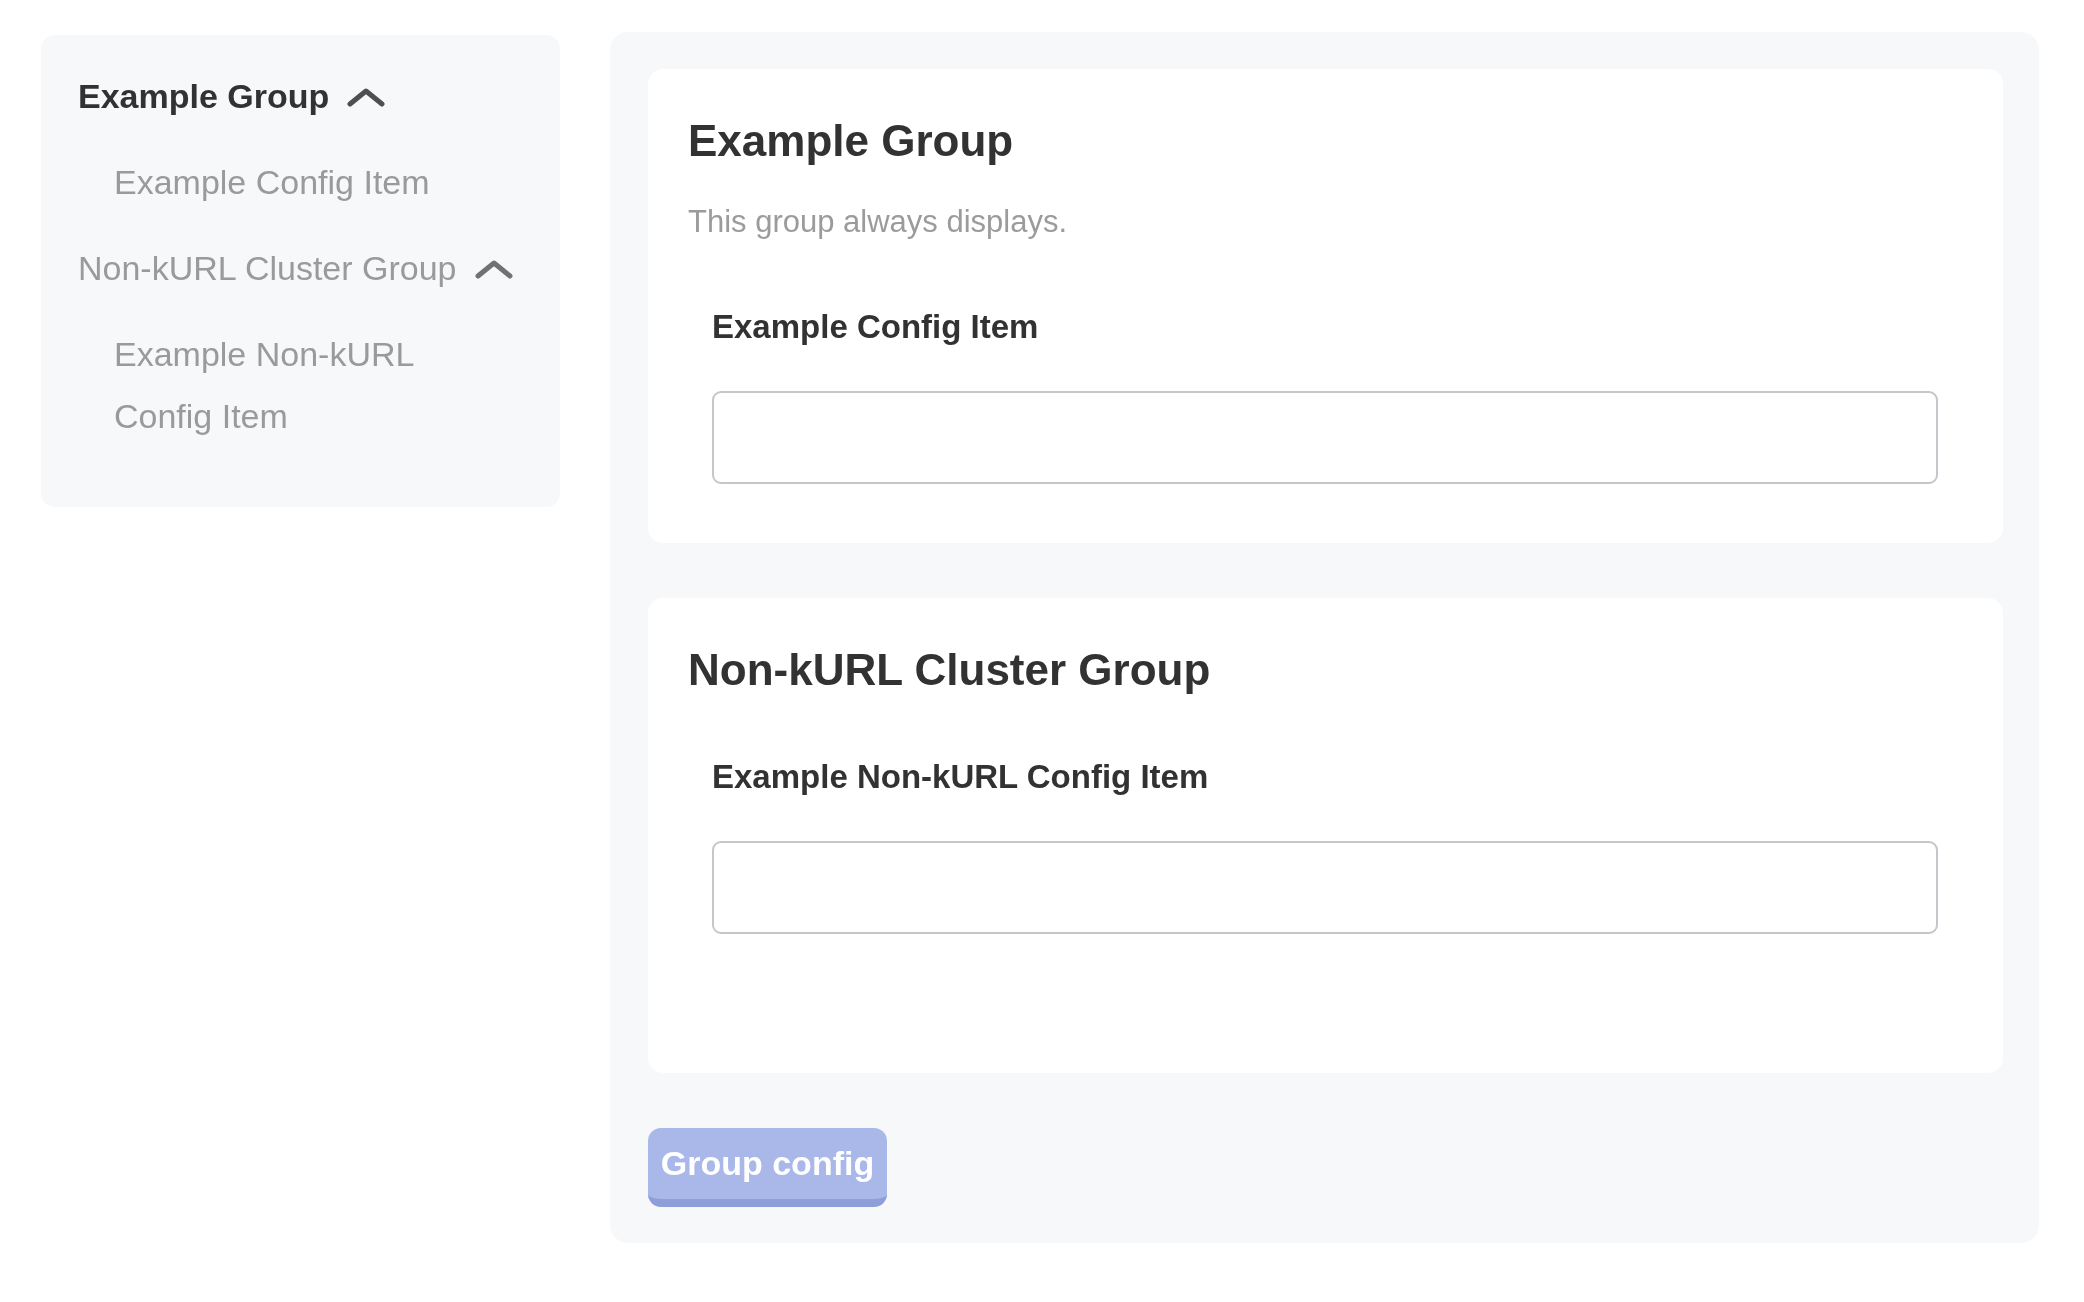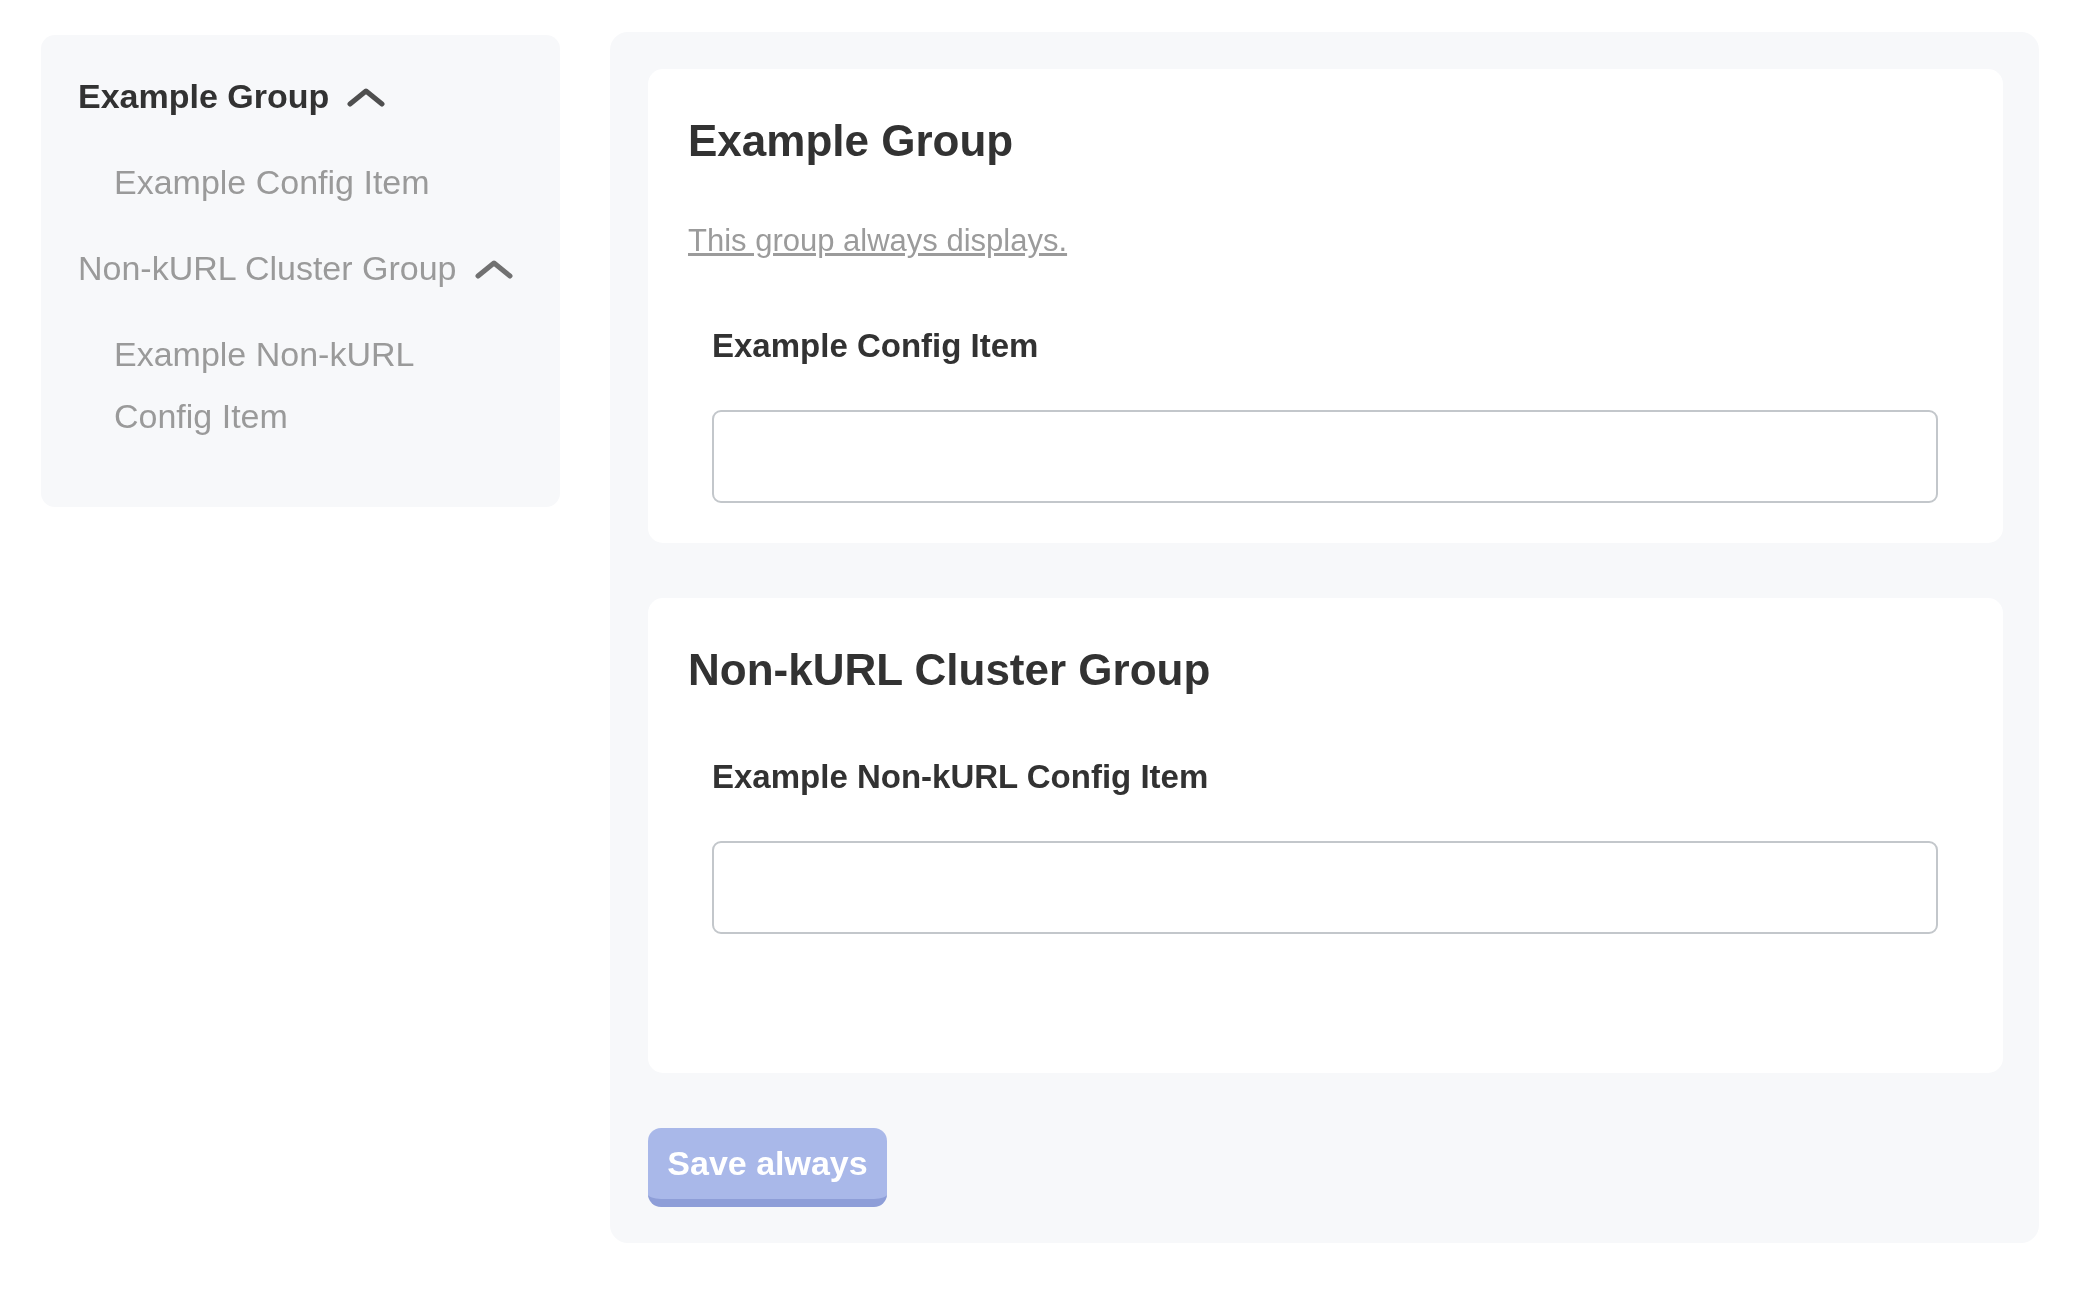--- a/index.html
+++ b/index.html
@@ -58,22 +58,21 @@
     margin-bottom: 55px;
   }
   .group-card:nth-of-type(2) { height: 475px; }
   .group-title {
     font-size: 44px; font-weight: bold; color: #323232;
     line-height: 44px;
   }
   .group-desc {
     font-size: 31px; color: #9b9b9b;
     line-height: 40px;
-    margin-top: 58px;
-    text-decoration: underline;
+    margin-top: 39px;
   }
   .config-item { margin-left: 24px; }
   .config-label {
     font-size: 33px; font-weight: 600; color: #323232;
     line-height: 40px;
     margin-top: 65px;
   }
   .config-input {
     display: block;
     width: 100%;
@@ -149,15 +148,15 @@
   </section>
 
   <section class="group-card">
     <h2 class="group-title">Non-kURL Cluster Group</h2>
     <div class="config-item">
       <div class="config-label">Example Non-kURL Config Item</div>
       <input class="config-input" type="text" value="" style="">
     </div>
   </section>
 
-  <button class="save-btn">Save always</button>
+  <button class="save-btn">Group config</button>
 
 </main>
 
 </body></html>

